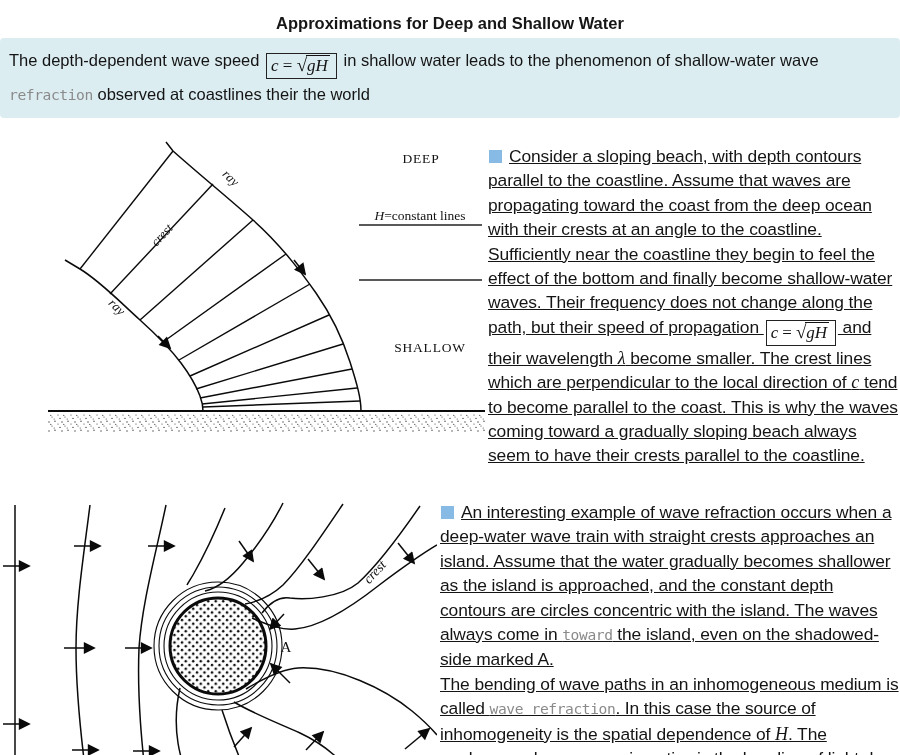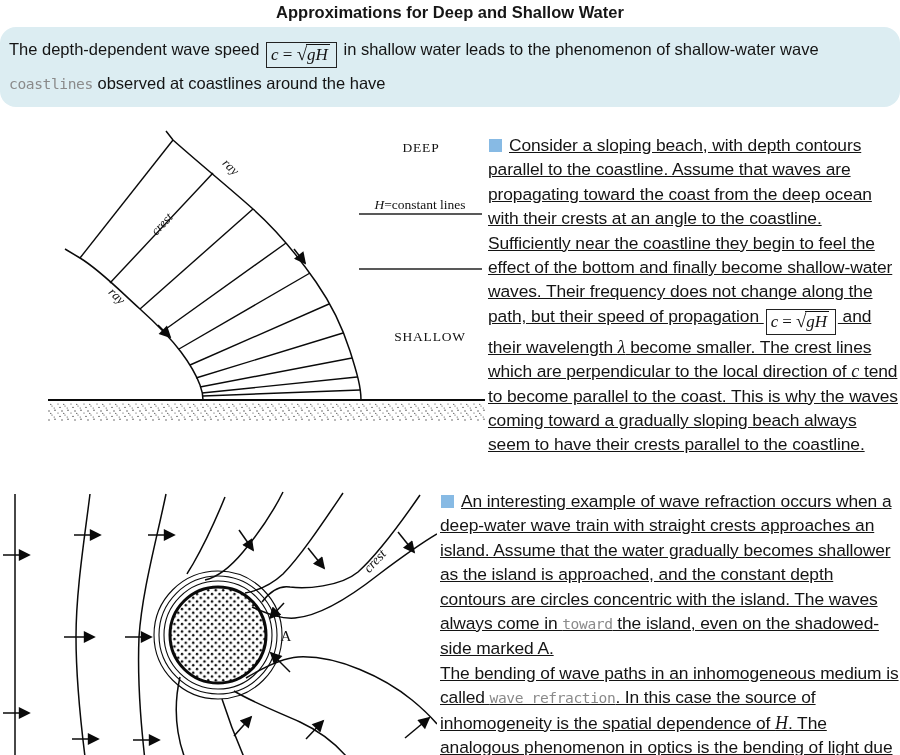--- a/index.html
+++ b/index.html
@@ -3,25 +3,25 @@
 <meta charset="utf-8">
 <style>
   html,body{margin:0;padding:0;background:#ffffff;}
   .page{
     position:relative;width:900px;height:755px;overflow:hidden;
     font-family:"Liberation Sans","DejaVu Sans",sans-serif;
     color:var(--ink,#141414);
   }
   .title{
     text-align:center;font-size:16.5px;font-weight:bold;
-    padding-top:3px;height:22px;letter-spacing:0px;color:#161616;
+    padding-top:14px;height:22px;letter-spacing:0px;color:#161616;
   }
   .banner{
     background:var(--banner-bg,#dcedf2);
-    border-radius:16px;
+    border-radius:4px;
     margin:2px 0 0 0;
     padding:7px 9px 8px 9px;
     font-size:16.5px;
   }
   .banner .bline{line-height:30px;white-space:nowrap;}
   .row{display:flex;align-items:flex-start;}
   .row1{margin-top:14px;margin-left:48px;}
   .row2{margin-top:15px;}
   .figwrap{width:437px;flex:0 0 437px;}
   .textcol{
@@ -60,21 +60,21 @@
 </style>
 </head>
 <body>
 
 <div class="page">
 
   <div class="title">Approximations for Deep and Shallow Water</div>
 
   <div class="banner">
     <div class="bline"><span class="tx">The depth-dependent wave speed </span><span class="fbox"><i class="mi2">c</i><span class="eq"> = </span><span class="rad">√</span><span class="ovl"><i class="mi2">gH</i></span></span><span class="tx"> in shallow water leads to the phenomenon of shallow-water wave</span></div>
-    <div class="bline"><span class="mono">coastlines</span><span class="tx"> observed at coastlines around the have</span></div>
+    <div class="bline"><span class="mono">refraction</span><span class="tx"> observed at coastlines their the world</span></div>
   </div>
 
   <div class="row row1">
     <div class="figwrap">
       <svg width="437" height="310" viewBox="0 0 437 310" role="img">
         <defs>
           <marker id="ah1" viewBox="0 0 10 10" refX="8.5" refY="5" markerWidth="10" markerHeight="8" orient="auto">
             <path d="M0,0 L10,5 L0,10 z" fill="#0a0a0a"></path>
           </marker>
           <pattern id="stip" width="13" height="9" patternUnits="userSpaceOnUse">

